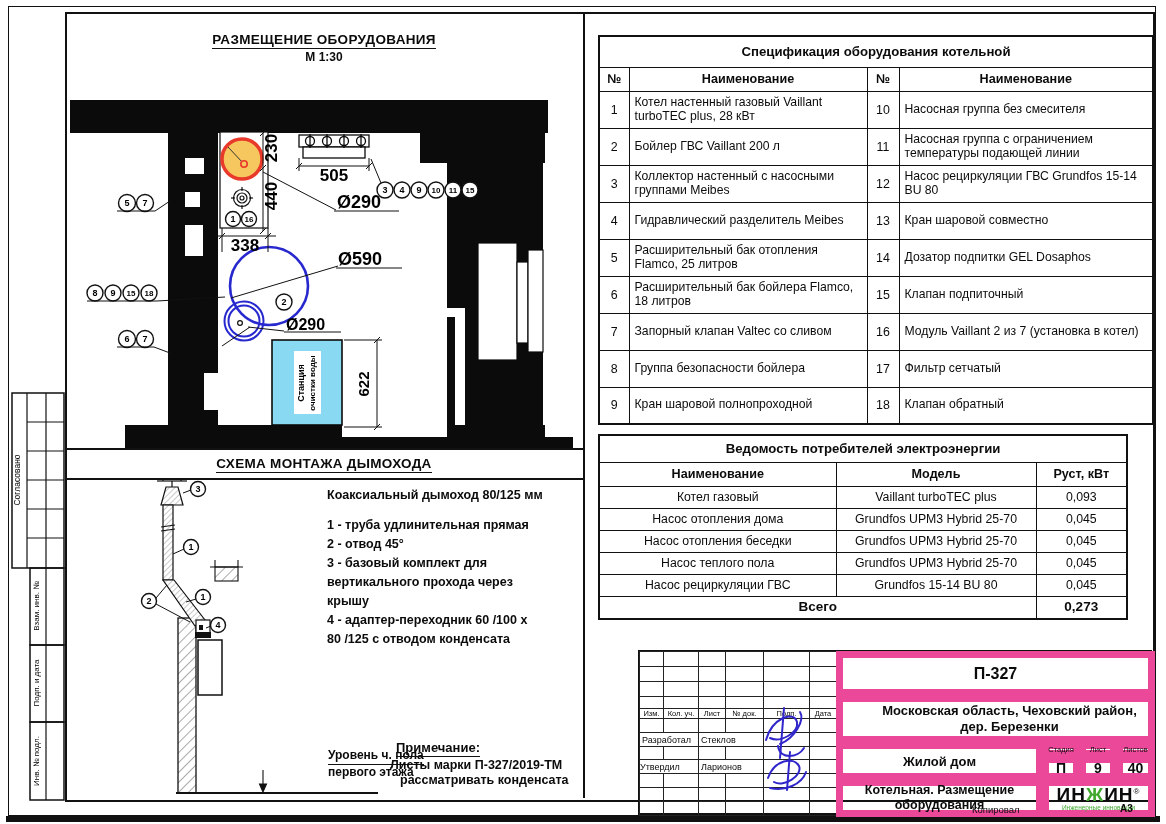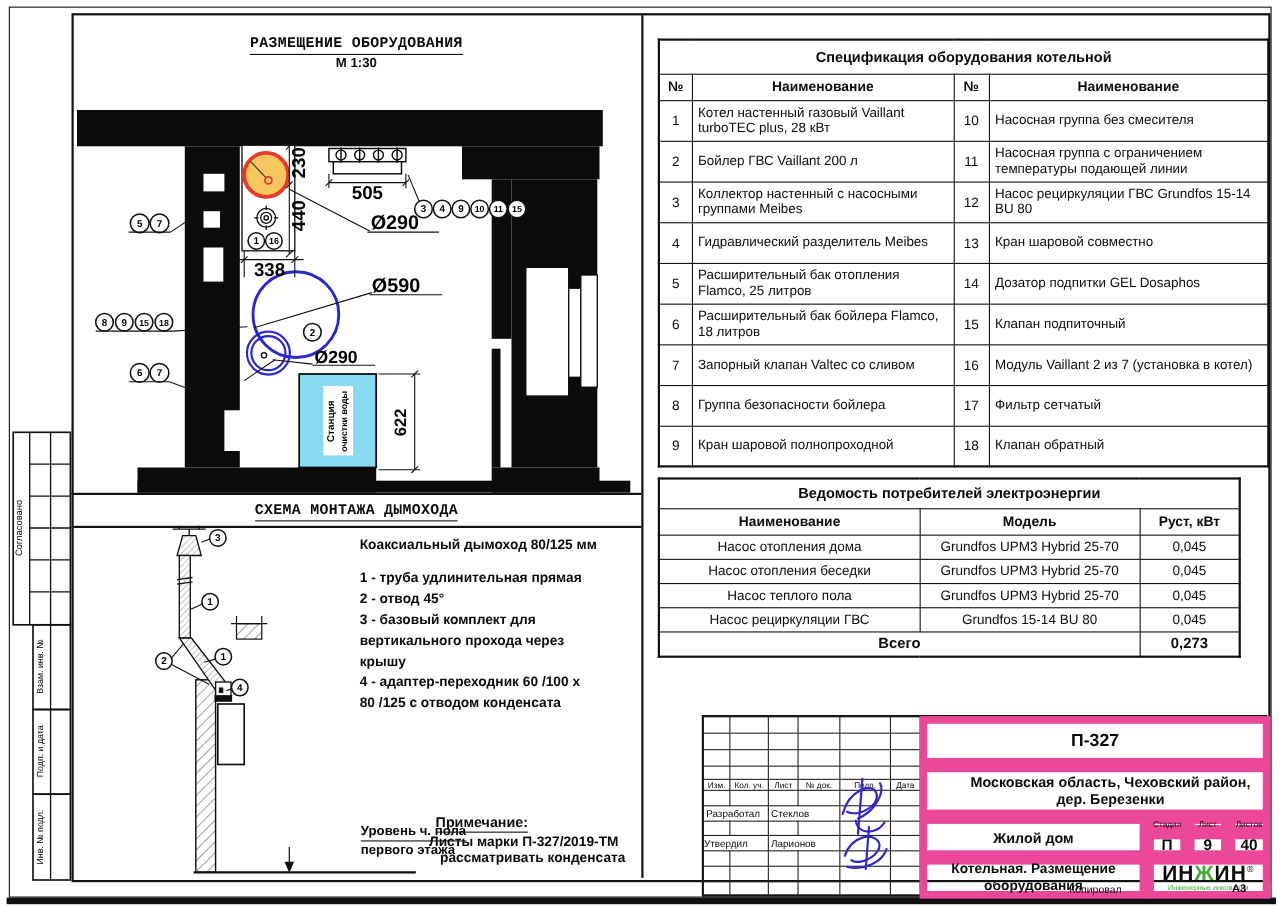--- a/index.html
+++ b/index.html
@@ -4,21 +4,21 @@
 <style>
   html,body{margin:0;padding:0;background:#fff;}
   body{font-family:"Liberation Sans",sans-serif;color:#0b0b0b;}
   .sheet{position:relative;width:1166px;height:824px;background:#fff;overflow:hidden;}
   .abs{position:absolute;}
   .line{position:absolute;background:#111;}
   .frame{position:absolute;border:2px solid #111;}
   .thinframe{position:absolute;border:1.5px solid #111;}
   .ctr{text-align:center;}
   .u{border-bottom:1.5px solid #111;padding-bottom:1px;}
-  .dtitle{font-weight:bold;font-size:13.5px;letter-spacing:.3px;font-family:Liberation Mono, monospace;}
+  .dtitle{font-weight:bold;font-size:13.5px;letter-spacing:.3px;}
   .dscale{font-weight:bold;font-size:12px;margin-top:2px;}
   table{border-collapse:collapse;table-layout:fixed;}
   .spec td,.spec th,.pow td,.pow th{border:1.6px solid #111;overflow:hidden;}
   .spec{width:554px;font-size:12.2px;}
   .spec .ttl,.pow .ttl{font-weight:bold;font-size:13.2px;text-align:center;}
   .spec th{font-weight:bold;font-size:12.6px;text-align:center;}
   .spec td.num{text-align:center;font-size:12.4px;}
   .spec td.nm{padding:1px 3px 1px 5px;line-height:1.13;}
   .pow{width:528px;font-size:12.3px;}
   .pow th{font-weight:bold;font-size:12.6px;text-align:center;}
@@ -399,20 +399,25 @@
     <tbody>
         <tr style="height:27px">
           <td class="ttl" colspan="3">Ведомость потребителей электроэнергии</td>
         </tr>
     <tr style="height:24px">
       <th>Наименование</th>
       <th>Модель</th>
       <th>Руст, кВт</th>
     </tr>
     <tr style="height:22px">
+          <td>Котел газовый</td>
+          <td>Vaillant turboTEC plus</td>
+          <td>0,093</td>
+        </tr>
+    <tr style="height:22px">
           <td>Насос отопления дома</td>
           <td>Grundfos UPM3 Hybrid 25-70</td>
           <td>0,045</td>
         </tr>
     <tr style="height:22px">
           <td>Насос отопления беседки</td>
           <td>Grundfos UPM3 Hybrid 25-70</td>
           <td>0,045</td>
         </tr>
     <tr style="height:22px">

